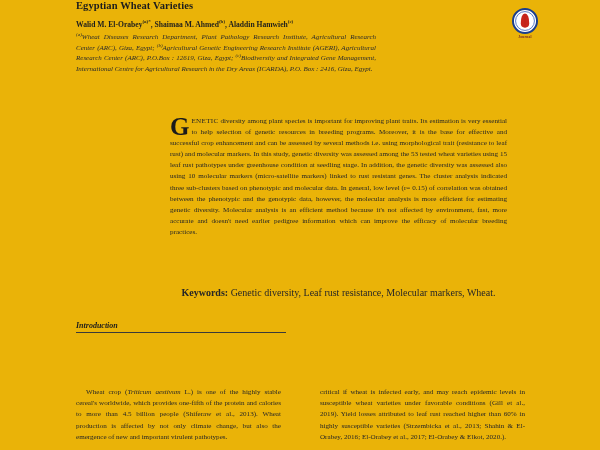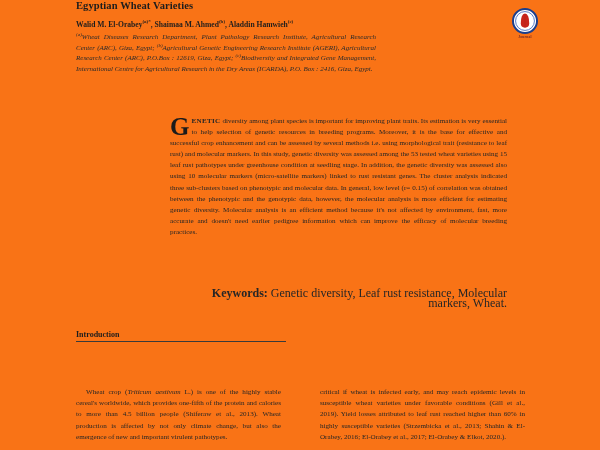--- a/index.html
+++ b/index.html
@@ -11,21 +11,21 @@
     width: 600px;
     height: 450px;
     overflow: hidden;
     font-family: "Liberation Serif", "DejaVu Serif", serif;
     color: #2a2a2a;
     position: relative;
   }
   .page {
     position: absolute;
     inset: 0;
-    background: #f97316;
+    background: #eab308;
   }
 
   
   .header {
     position: absolute;
     left: 76px;
     top: 0px;
     width: 300px;
   }
   .title {
@@ -96,50 +96,50 @@
     font-size: 25px;
     line-height: 19px;
     font-weight: bold;
     padding: 1px 2px 0 0;
     font-family: "Liberation Serif", serif;
     color: #1b1b1b;
   }
   .smallcaps {
     font-variant: small-caps;
     letter-spacing: 0.3px;
-    font-weight: bold;
   }
   .keywords {
     position: absolute;
     left: 170px;
     top: 288px;
     width: 337px;
-    font-size: 12px;
+    font-size: 10px;
     line-height: 10px;
-    text-align: right;
+    text-align: center;
     color: #262626;
   }
   .keywords .kw-label {
     font-weight: bold;
   }
   .keywords .kw-value {
     font-style: normal;
   }
 
   
   .section-head {
     position: absolute;
     left: 76px;
-    top: 330px;
+    top: 321px;
     width: 210px;
     font-size: 8px;
     font-weight: bold;
     color: #1d1d1d;
     padding-bottom: 2px;
     border-bottom: 1.1px solid #3a3a3a;
+    font-style: italic;
   }
   .columns {
     position: absolute;
     left: 76px;
     top: 352px;
     width: 449px;
     height: 98px;
     display: flex;
     gap: 39px;
     overflow: hidden;

